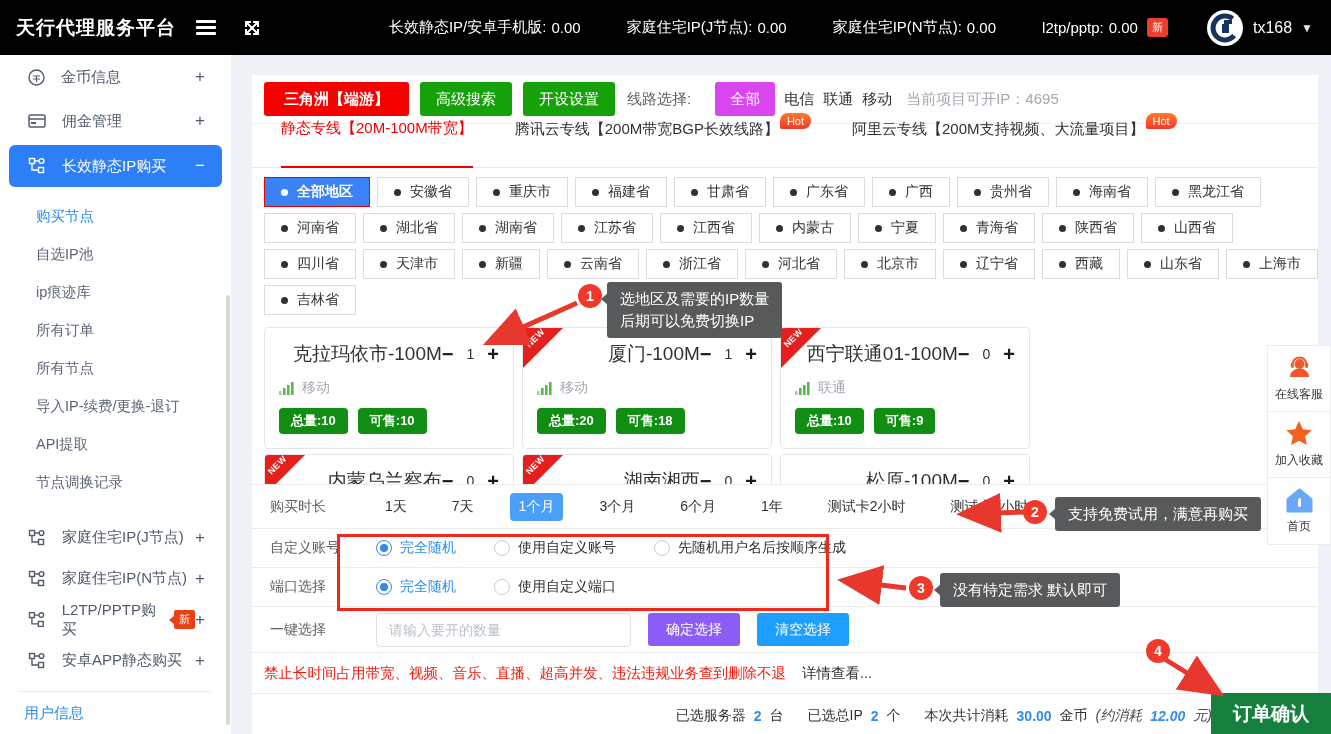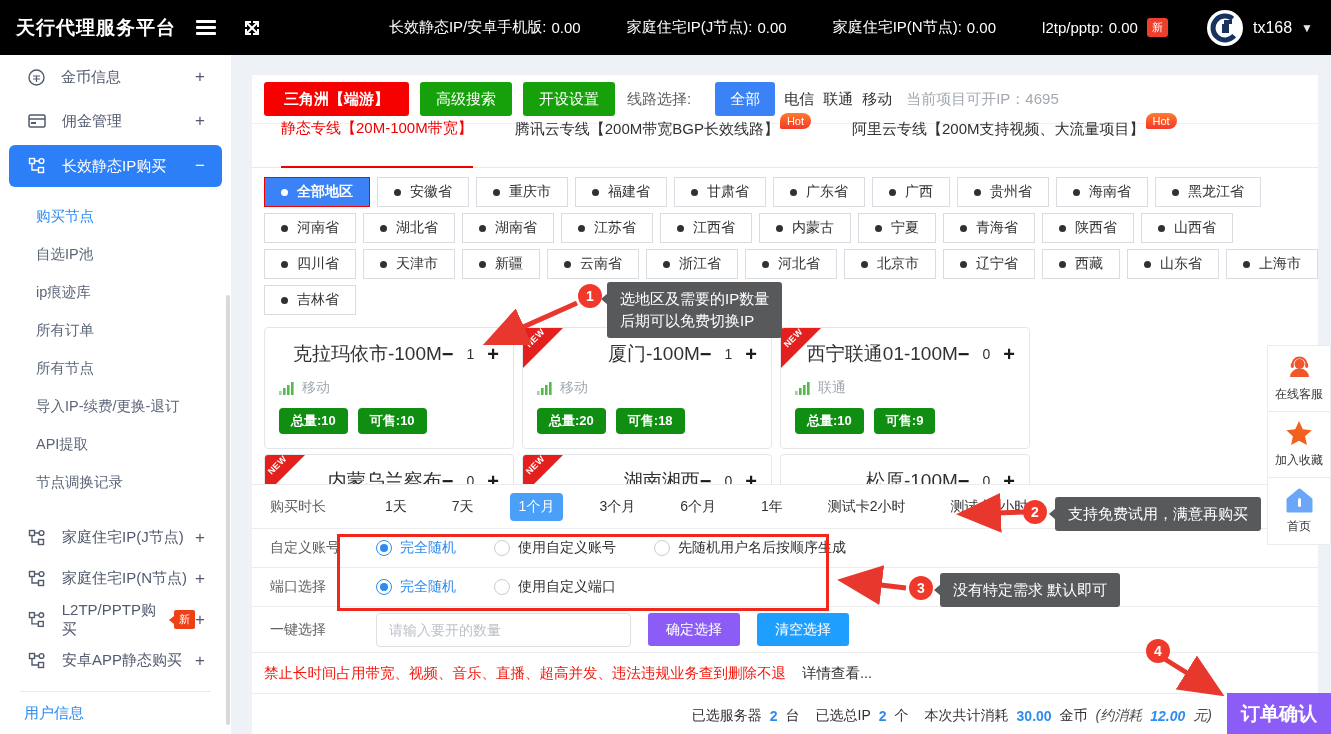--- a/index.html
+++ b/index.html
@@ -43,21 +43,21 @@
 
   
   .panel { position:absolute; left:252px; top:75px; width:1066px; height:659px; background:#fff; overflow:hidden; z-index:4; }
 
   .toolbar { display:flex; align-items:center; height:49px; padding:0 12px; border-bottom:1px solid #f0f0f0; }
   .btn { display:inline-flex; align-items:center; justify-content:center; color:#fff; font-size:15px;
          border:none; border-radius:3px; height:34px; cursor:pointer; font-family:inherit; }
   .btn-red { background:#f70000; font-weight:bold; padding:0 20px; }
   .btn-green { background:#16a10a; padding:0 16px; margin-left:11px; }
   .line-label { margin-left:12px; color:#606266; font-size:15px; }
-  .btn-all { background:#3b82f6; padding:0 15px; margin-left:24px; }
+  .btn-all { background:#d946ef; padding:0 15px; margin-left:24px; }
   .line-ops { display:flex; gap:9px; margin-left:9px; font-size:15px; color:#303133; }
   .line-ops span { cursor:pointer; }
   .avail { margin-left:14px; color:#a3a9b1; font-size:15px; }
 
   .tabs { display:flex; align-items:flex-end; gap:42px; padding:12px 12px 0 29px; border-bottom:1px solid #e9e9e9; height:44px; }
   .tab { font-size:15px; color:#303133; padding-bottom:28px; cursor:pointer; position:relative; white-space:nowrap; }
   .tab.active { color:#f20000; border-bottom:2px solid #f20000; margin-bottom:-1px; }
   .hot { display:inline-block; background:linear-gradient(180deg,#ff7b2e,#f53827); color:#fff; font-size:11px;
          padding:2px 7px; border-radius:9px 9px 9px 2px; position:relative; top:-9px; left:1px; }
 
@@ -100,25 +100,25 @@
   .qinput { width:255px; height:34px; border:1px solid #dcdfe6; border-radius:4px; padding:0 12px; font-size:14px;
             color:#303133; margin-left:12px; font-family:inherit; outline:none; }
   .qinput::placeholder { color:#bcc2cb; }
   .btn-teal { background:#8b5cf6; padding:0 18px; margin-left:17px; height:33px; font-size:14px; }
   .btn-blue2 { background:#1e9fff; padding:0 18px; margin-left:17px; height:33px; font-size:14px; }
   .warning { border-top:1px solid #ececec; padding:11px 12px 10px; font-size:14.5px; color:#f31a0e; }
   .warning .wlink { color:#333; margin-left:16px; cursor:pointer; }
   .totals { border-top:1px solid #ececec; display:flex; justify-content:flex-end; align-items:center;
             padding:13px 106px 0 0; font-size:14px; color:#303133; }
   .totals span { margin-left:8px; }
-  .totals .gapl { margin-left:16px; }
+  .totals .gapl { margin-left:24px; }
   .tv { color:#2d8cf0; font-weight:bold; }
   .tital { font-style:italic; color:#4a4a4a; }
   .tv.tital { color:#2d8cf0; }
-  .confirm-btn { position:absolute; right:0; bottom:0; width:104px; height:41px; background:#8b5cf6; color:#fff;
+  .confirm-btn { position:absolute; right:0; bottom:0; width:120px; height:41px; background:#15803d; color:#fff;
                  font-size:19px; font-weight:bold; display:flex; align-items:center; justify-content:center;
                  cursor:pointer; z-index:45;text-align:right; }
 
   
   .floatp { position:absolute; right:0; top:345px; width:64px; background:#fff; border:1px solid #ececec; z-index:20; }
   .fitem { height:66px; display:flex; flex-direction:column; align-items:center; justify-content:center; gap:5px;
            border-bottom:1px solid #ececec; cursor:pointer; }
   .fitem:last-child { border-bottom:none; }
   .fitem .flabel { font-size:12px; color:#333; }
 

